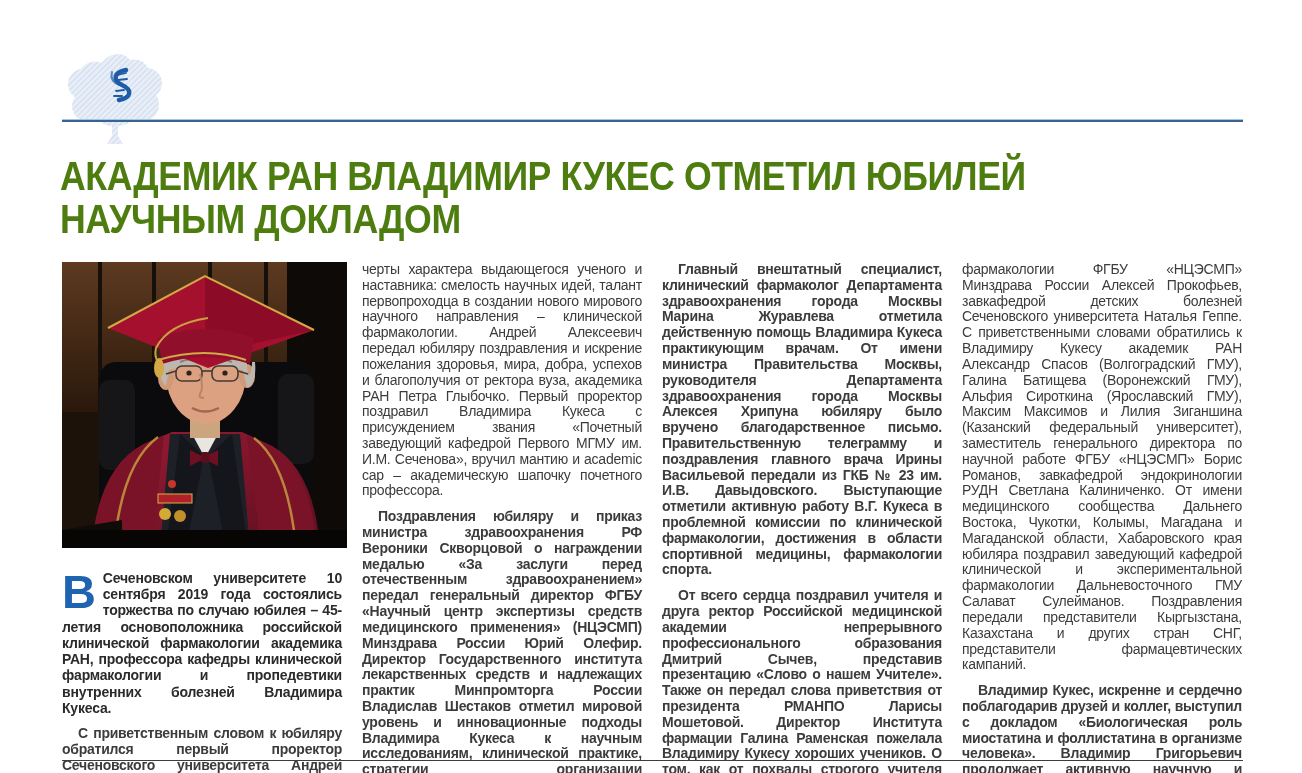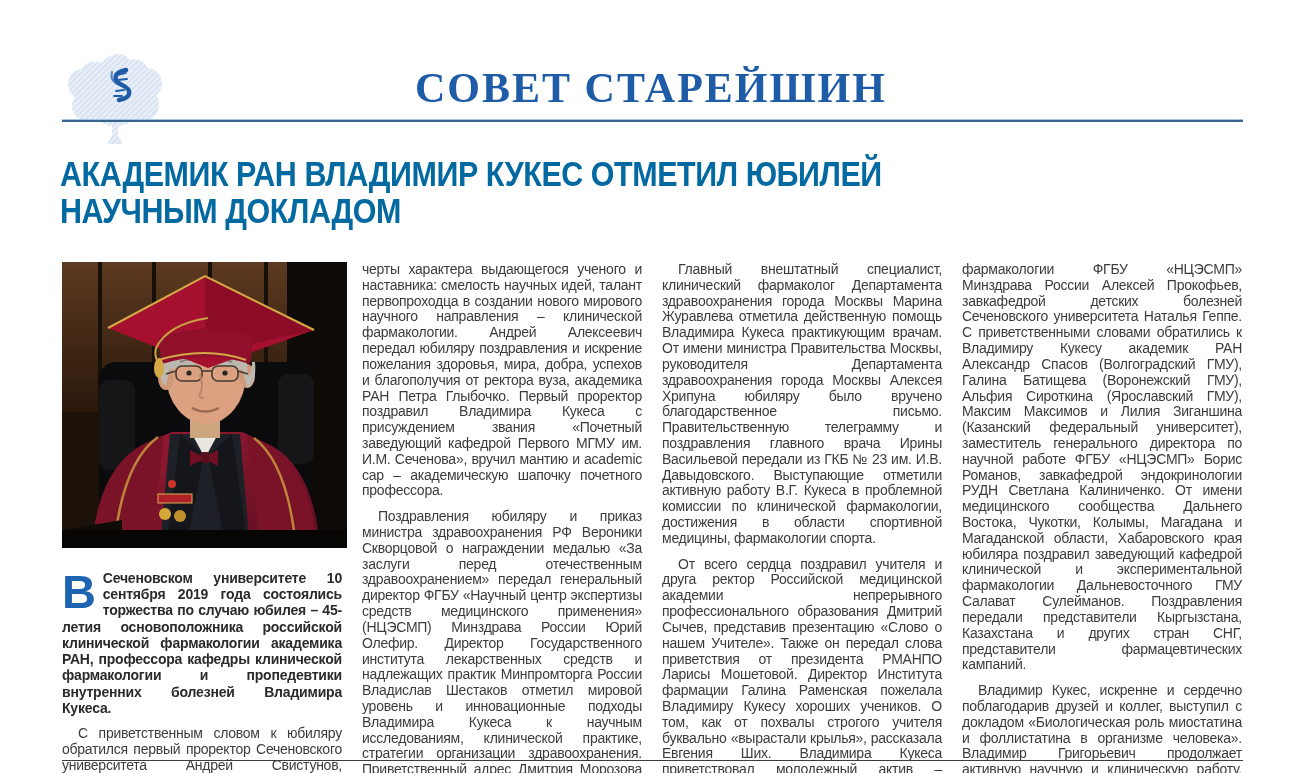--- a/index.html
+++ b/index.html
@@ -14,34 +14,34 @@
     font-family:"Liberation Serif",serif;font-weight:bold;
     font-size:42px;letter-spacing:2px;color:#1e5ca8;margin:0;
   }
   .header-rule{
     position:absolute;left:62px;top:119px;width:1181px;height:2px;
     background:#39648f;border-top:1px solid #a8c6e0;
   }
   
   .headline{
     position:absolute;left:60px;top:155px;width:1240px;
-    color:#0369a1;font-weight:bold;font-size:35px;line-height:1.06;
+    color:#4d7c0f;font-weight:bold;font-size:41px;line-height:1.06;
   }
   .headline .hl{display:inline-block;transform:scaleX(.87);transform-origin:0 50%;white-space:nowrap;letter-spacing:-.5px;}
   
   .columns{
     position:absolute;left:62px;top:262px;width:1181px;height:496px;
     display:flex;gap:20px;
   }
   .col{width:280px;flex:0 0 280px;}
   .col p{
     margin:0;color:#3c3c3c;font-size:14px;line-height:1.13;
     letter-spacing:-.25px;text-align:justify;hyphens:auto;-webkit-hyphens:auto;
   }
-  .col p.indent{text-indent:16px;}
+  .col p.indent{text-indent:16px;font-weight:bold;}
   .col p + p{margin-top:10px;}
   
   .photo{display:block;width:285px;height:286px;margin:0 0 22px 0;}
   .lead{
     font-weight:bold;color:#2b2b2b !important;font-size:14px !important;
     line-height:1.16 !important;letter-spacing:-.2px !important;
   }
   .dropcap{
     float:left;color:#1e64b0;font-weight:bold;font-size:47px;line-height:.8;
     padding:3px 7px 0 0;
@@ -74,21 +74,20 @@
     <g fill="none" stroke="#1e5ca8" stroke-linecap="round">
       <path d="M66 22c-12 2-14 10-4 15 11 5 9 13-3 15" stroke-width="4.5"></path>
       <path d="M52 24c-2 7 2 11 8 13" stroke-width="2" opacity=".7"></path>
       <line x1="58" y1="27" x2="66" y2="25" stroke-width="1.8"></line>
       <line x1="58" y1="32" x2="67" y2="31" stroke-width="1.8"></line>
       <line x1="56" y1="43" x2="64" y2="42" stroke-width="1.8"></line>
       <line x1="54" y1="48" x2="62" y2="48" stroke-width="1.8"></line>
     </g>
   </svg>
 
-  <h1 class="section-title">СОВЕТ СТАРЕЙШИН</h1>
   <div class="header-rule"></div>
 
   <div class="headline">
     <span class="hl">АКАДЕМИК РАН ВЛАДИМИР КУКЕС ОТМЕТИЛ ЮБИЛЕЙ</span><br>
     <span class="hl">НАУЧНЫМ ДОКЛАДОМ</span>
   </div>
 
   <main class="columns">
 
     <section class="col">

